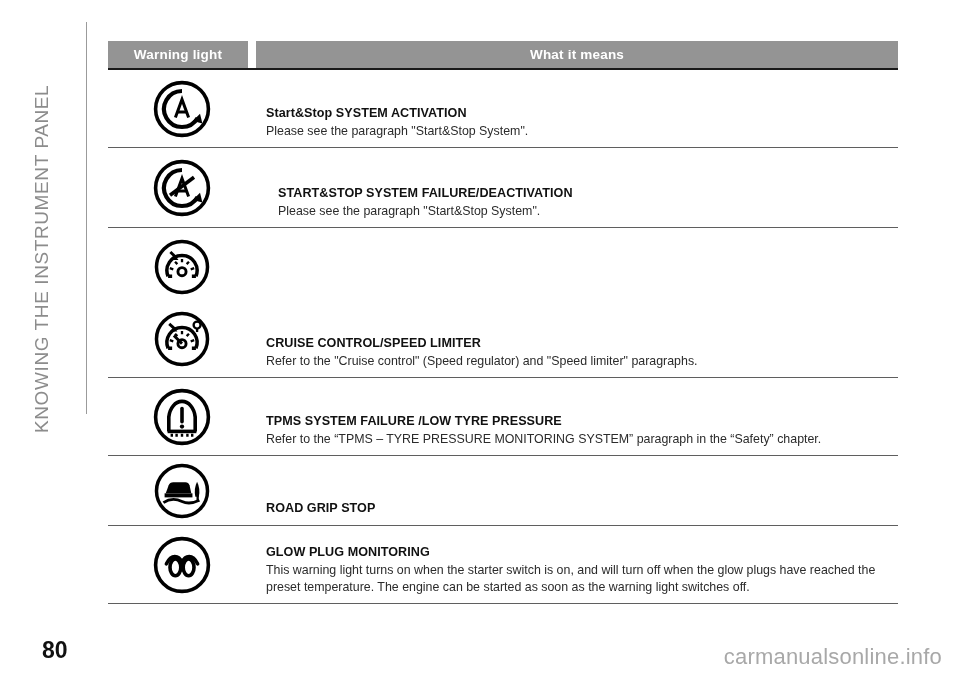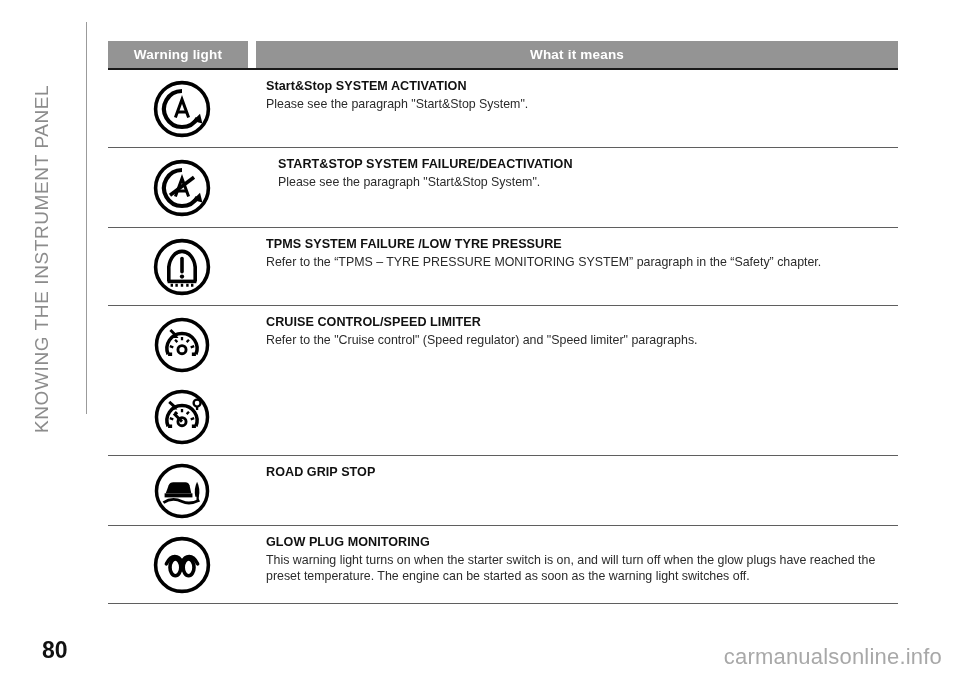--- a/index.html
+++ b/index.html
@@ -112,21 +112,21 @@
     align-items: center;
     justify-content: center;
     gap: 6px;
     padding: 10px 0;
     box-sizing: border-box;
   }
   .cell-text {
     flex: 1;
     display: flex;
     flex-direction: column;
-    justify-content: flex-start;
+    justify-content: flex-end;
     padding: 8px 6px 8px 10px;
     box-sizing: border-box;
   }
   .desc-title {
     font-size: 12.6px;
     font-weight: bold;
     color: #111111;
     letter-spacing: 0.05px;
     line-height: 1.32;
   }
@@ -187,39 +187,20 @@
           <polygon points="80,58 84,74 68,70" fill="#000"></polygon>
           <path d="M39 64 L50 34 L61 64" fill="none" stroke="#000" stroke-width="5"></path>
           <path d="M43 55 L57 55" stroke="#000" stroke-width="5"></path>
           <path d="M30 62 L70 32" stroke="#000" stroke-width="6"></path>
         </svg>
       </span>
     </div>
     <div class="cell-text">
       <div class="desc-title">START&amp;STOP SYSTEM FAILURE/DEACTIVATION</div>
       <div class="desc-body">Please see the paragraph "Start&amp;Stop System".</div>
-    </div>
-  </div>
-
-  <div class="row" style="height:78px;">
-    <div class="cell-icon">
-      <span>
-        <svg class="icon-svg" width="60" height="60" viewBox="0 0 100 100">
-          <circle cx="50" cy="50" r="44" fill="none" stroke="#000" stroke-width="6"></circle>
-          <path d="M28 74 L28 50 A22 30 0 0 1 50 24 A22 30 0 0 1 72 50 L72 74" fill="none" stroke="#000" stroke-width="6" stroke-linejoin="round"></path>
-          <path d="M26 74 L74 74" stroke="#000" stroke-width="6"></path>
-          <path d="M33 78 L33 83 M41 78 L41 83 M50 78 L50 83 M59 78 L59 83 M67 78 L67 83" stroke="#000" stroke-width="4"></path>
-          <path d="M50 36 L50 58" stroke="#000" stroke-width="6" stroke-linecap="round"></path>
-          <circle cx="50" cy="66" r="3.6" fill="#000"></circle>
-        </svg>
-      </span>
-    </div>
-    <div class="cell-text">
-      <div class="desc-title">TPMS SYSTEM FAILURE /LOW TYRE PRESSURE</div>
-      <div class="desc-body">Refer to the “TPMS – TYRE PRESSURE MONITORING SYSTEM” paragraph in the “Safety” chapter.</div>
     </div>
   </div>
 
   <div class="row" style="height:150px;">
     <div class="cell-icon" style="gap:14px;">
       <span>
         <svg class="icon-svg" width="58" height="58" viewBox="0 0 100 100">
           <circle cx="50" cy="50" r="44" fill="none" stroke="#000" stroke-width="6"></circle>
           <path d="M26 66 A26 26 0 1 1 74 66" fill="none" stroke="#000" stroke-width="6"></path>
           <path d="M26 66 L33 66 M74 66 L67 66" stroke="#000" stroke-width="6"></path>
@@ -243,20 +224,39 @@
           <path d="M76 32 L76 38" stroke="#000" stroke-width="4"></path>
         </svg>
       </span>
     </div>
     <div class="cell-text">
       <div class="desc-title">CRUISE CONTROL/SPEED LIMITER</div>
       <div class="desc-body">Refer to the "Cruise control" (Speed regulator) and "Speed limiter" paragraphs.</div>
     </div>
   </div>
 
+  <div class="row" style="height:78px;">
+    <div class="cell-icon">
+      <span>
+        <svg class="icon-svg" width="60" height="60" viewBox="0 0 100 100">
+          <circle cx="50" cy="50" r="44" fill="none" stroke="#000" stroke-width="6"></circle>
+          <path d="M28 74 L28 50 A22 30 0 0 1 50 24 A22 30 0 0 1 72 50 L72 74" fill="none" stroke="#000" stroke-width="6" stroke-linejoin="round"></path>
+          <path d="M26 74 L74 74" stroke="#000" stroke-width="6"></path>
+          <path d="M33 78 L33 83 M41 78 L41 83 M50 78 L50 83 M59 78 L59 83 M67 78 L67 83" stroke="#000" stroke-width="4"></path>
+          <path d="M50 36 L50 58" stroke="#000" stroke-width="6" stroke-linecap="round"></path>
+          <circle cx="50" cy="66" r="3.6" fill="#000"></circle>
+        </svg>
+      </span>
+    </div>
+    <div class="cell-text">
+      <div class="desc-title">TPMS SYSTEM FAILURE /LOW TYRE PRESSURE</div>
+      <div class="desc-body">Refer to the “TPMS – TYRE PRESSURE MONITORING SYSTEM” paragraph in the “Safety” chapter.</div>
+    </div>
+  </div>
+
   <div class="row" style="height:70px;">
     <div class="cell-icon">
       <span>
         <svg class="icon-svg" width="58" height="58" viewBox="0 0 100 100">
           <circle cx="50" cy="50" r="44" fill="none" stroke="#000" stroke-width="6"></circle>
           <path d="M22 54 L27 40 Q29 35 35 35 L56 35 Q61 35 63 40 L66 54 Z" fill="#000"></path>
           <rect x="20" y="54" width="48" height="7" fill="#000"></rect>
           <path d="M18 70 Q33 60 50 68 Q63 74 80 66" fill="none" stroke="#000" stroke-width="5"></path>
           <path d="M76 34 Q82 46 79 60 L73 60 Q70 46 76 34 Z" fill="#000"></path>
           <rect x="75" y="58" width="4" height="10" fill="#000"></rect>

